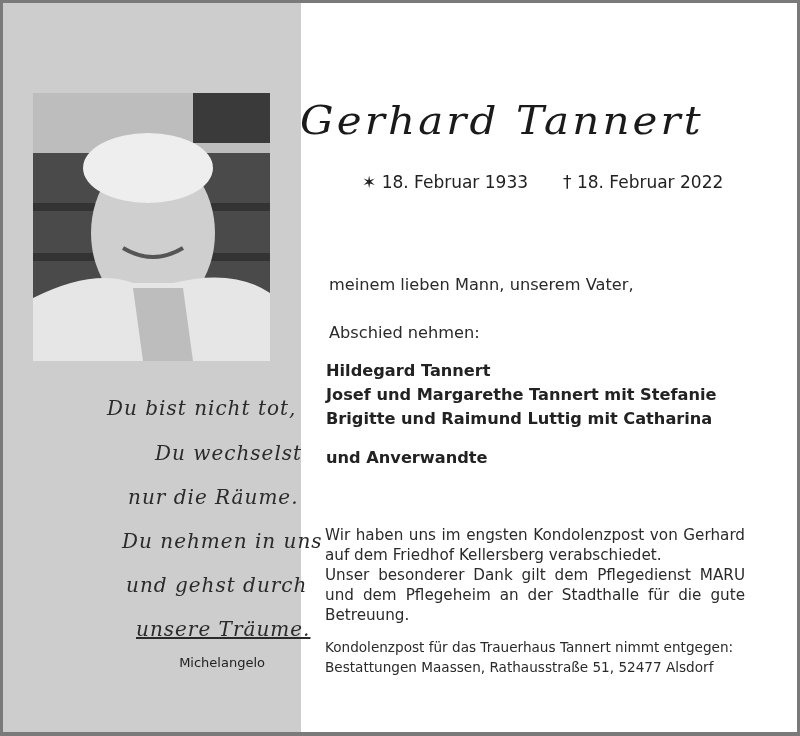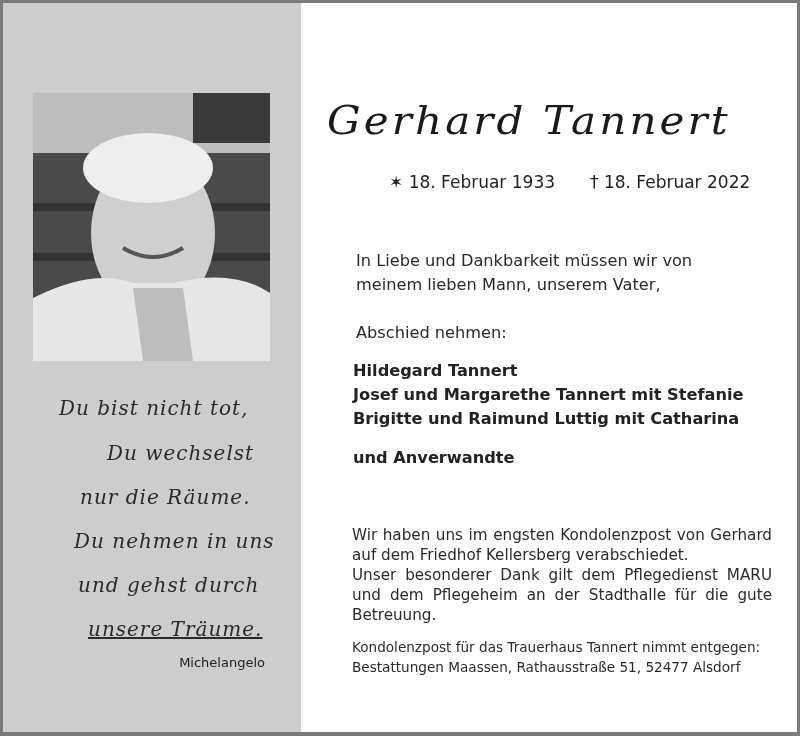--- a/index.html
+++ b/index.html
@@ -1,23 +1,23 @@
 <!DOCTYPE html>
 <html><head>
 <meta charset="utf-8">
 <style>
   html, body { margin:0; padding:0; }
   body { width:800px; height:736px; background:#7a7a7a; position:relative; overflow:hidden; font-family:"DejaVu Sans", sans-serif; }
   .frame { position:absolute; left:3px; top:3px; width:794px; height:729px; background:#fff; }
   .left { position:absolute; left:0; top:0; width:298px; height:729px; background:#cdcdcd; }
   .photo { position:absolute; left:30px; top:90px; width:237px; height:268px; overflow:hidden; background:#666; }
   .quote { position:absolute; left:0; top:0; width:298px; }
-  .qline { position:absolute; font-family:"DejaVu Serif", serif; font-style:italic; font-size:20px; color:#2a2a2a; letter-spacing:1px; white-space:nowrap; }
+  .qline { position:absolute; font-family:"DejaVu Serif", serif; font-style:italic; font-size:20px; color:#2a2a2a; letter-spacing:1px; white-space:nowrap;margin-left:48px; }
   .attrib { position:absolute; top:652px; right:36px; font-size:13px; color:#222; }
-  .right { position:absolute; left:309px; top:0; width:424px; height:729px; }
+  .right { position:absolute; left:282px; top:0; width:424px; height:729px; }
   .name { position:absolute; left:15px; top:94px; font-family:"DejaVu Serif", serif; font-style:italic; font-size:40px; color:#1a1a1a; letter-spacing:3px; white-space:nowrap; transform:scaleX(1.05); transform-origin:left; }
   .dates { position:absolute; top:169px; font-size:17px; color:#222; white-space:nowrap; }
   .p { position:absolute; left:44px; font-size:16.2px; line-height:24px; color:#2a2a2a; white-space:nowrap; }
   .b { font-weight:bold; color:#222; }
   .j { position:absolute; left:40px; width:420px; font-size:15.2px; line-height:20px; color:#2a2a2a; text-align:justify; }
   .small { font-size:13.6px; line-height:20px; }
 </style>
 </head>
 <body>
 
@@ -47,21 +47,20 @@
       <div class="qline" style="top:614px; left:85px;text-decoration:underline;">unsere Träume.</div>
       <div class="attrib">Michelangelo</div>
     </div>
   </div>
 
   <div class="right">
     <div class="name">Gerhard Tannert</div>
     <div class="dates" style="left:77px;">✶ 18. Februar 1933</div>
     <div class="dates" style="left:278px;">† 18. Februar 2022</div>
 
-    <div class="p" style="top:246px;">In Liebe und Dankbarkeit müssen wir von</div>
     <div class="p" style="top:270px;">meinem lieben Mann, unserem Vater,</div>
     <div class="p" style="top:318px;">Abschied nehmen:</div>
 
     <div class="p b" style="top:356px; left:41px;">Hildegard Tannert</div>
     <div class="p b" style="top:380px; left:41px;">Josef und Margarethe Tannert mit Stefanie</div>
     <div class="p b" style="top:404px; left:41px;">Brigitte und Raimund Luttig mit Catharina</div>
     <div class="p b" style="top:443px; left:41px;">und Anverwandte</div>
 
     <div class="j" style="top:522px;">Wir haben uns im engsten Kondolenzpost von Gerhard auf dem Friedhof Kellersberg verabschiedet.</div>
     <div class="j" style="top:562px;">Unser besonderer Dank gilt dem Pflegedienst MARU und dem Pflegeheim an der Stadthalle für die gute Betreuung.</div>

